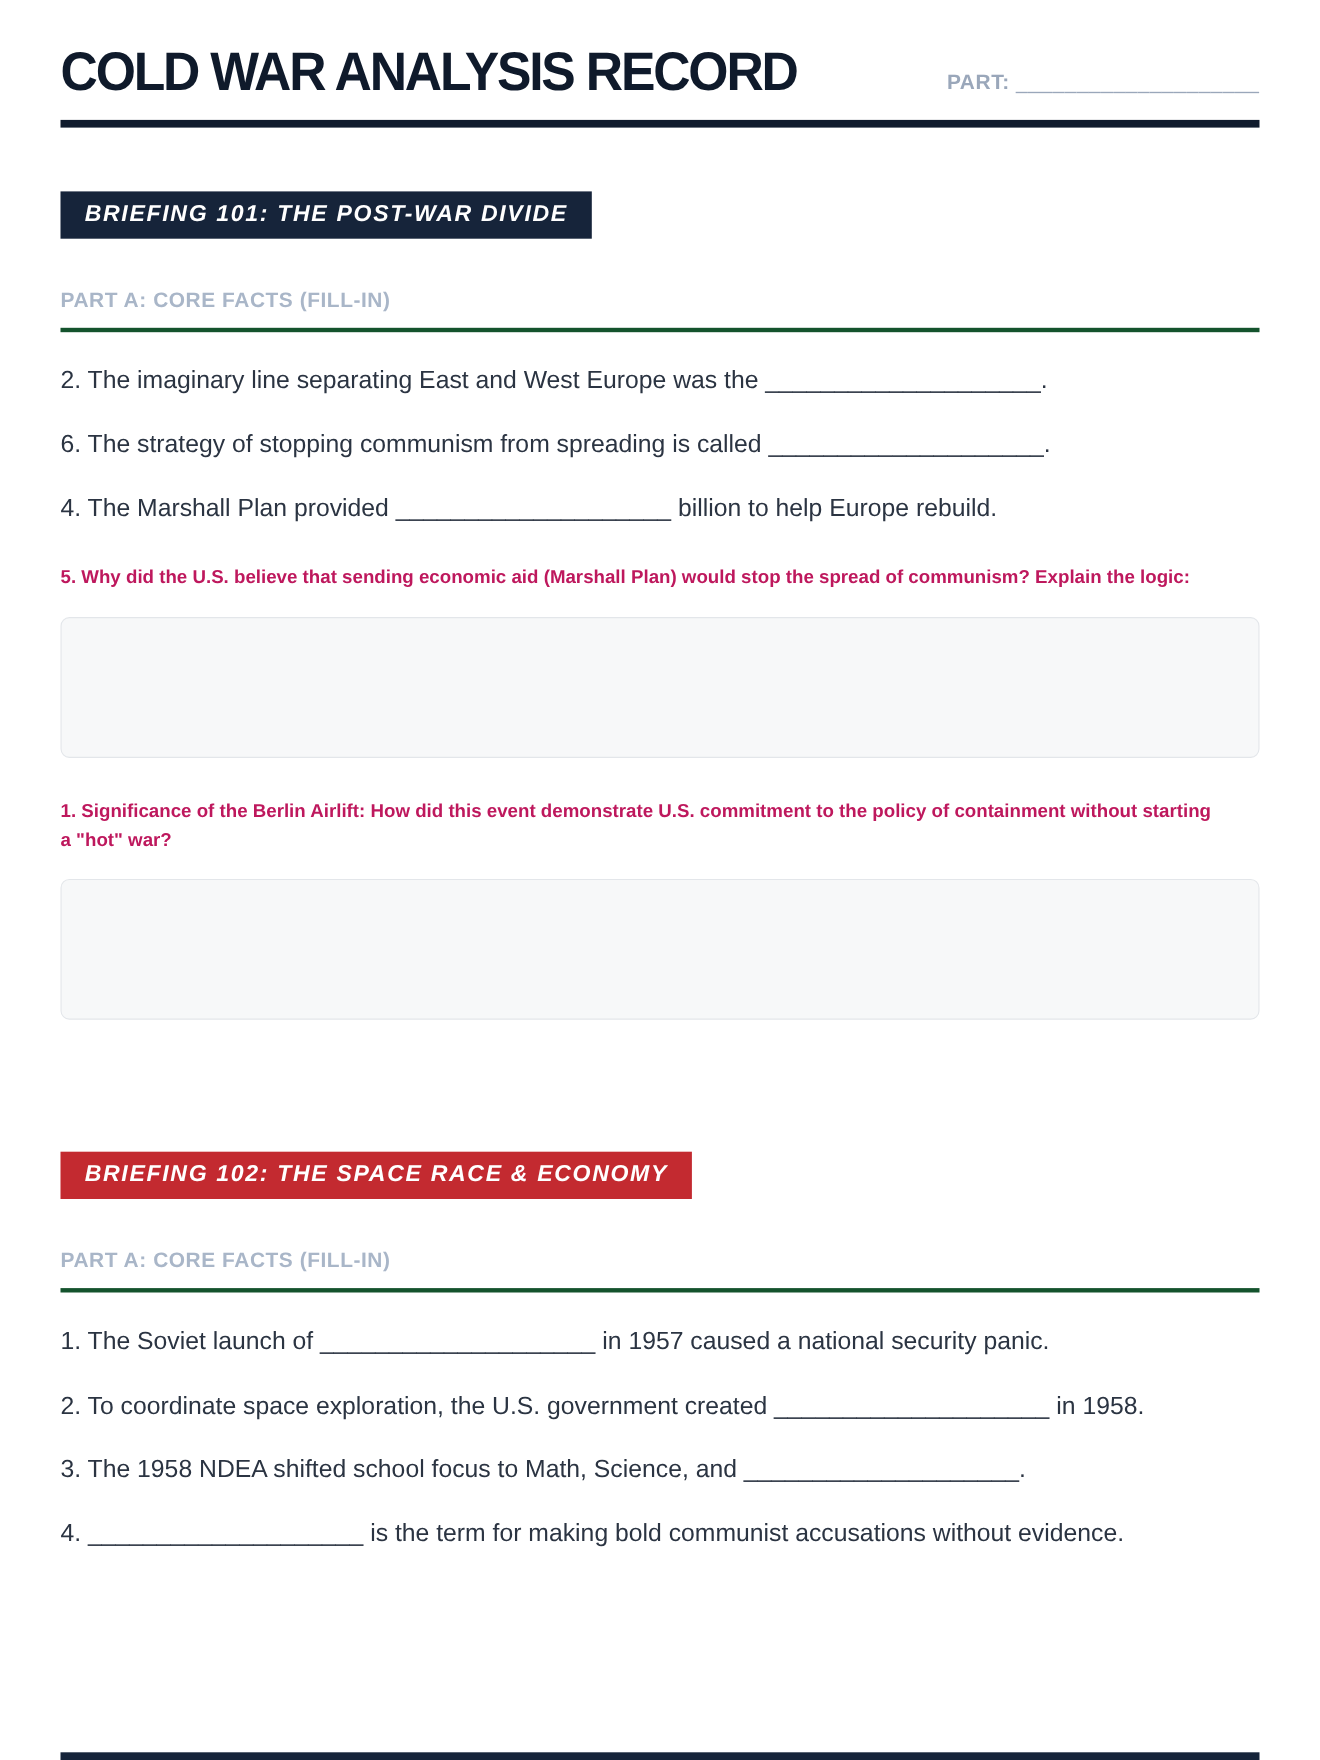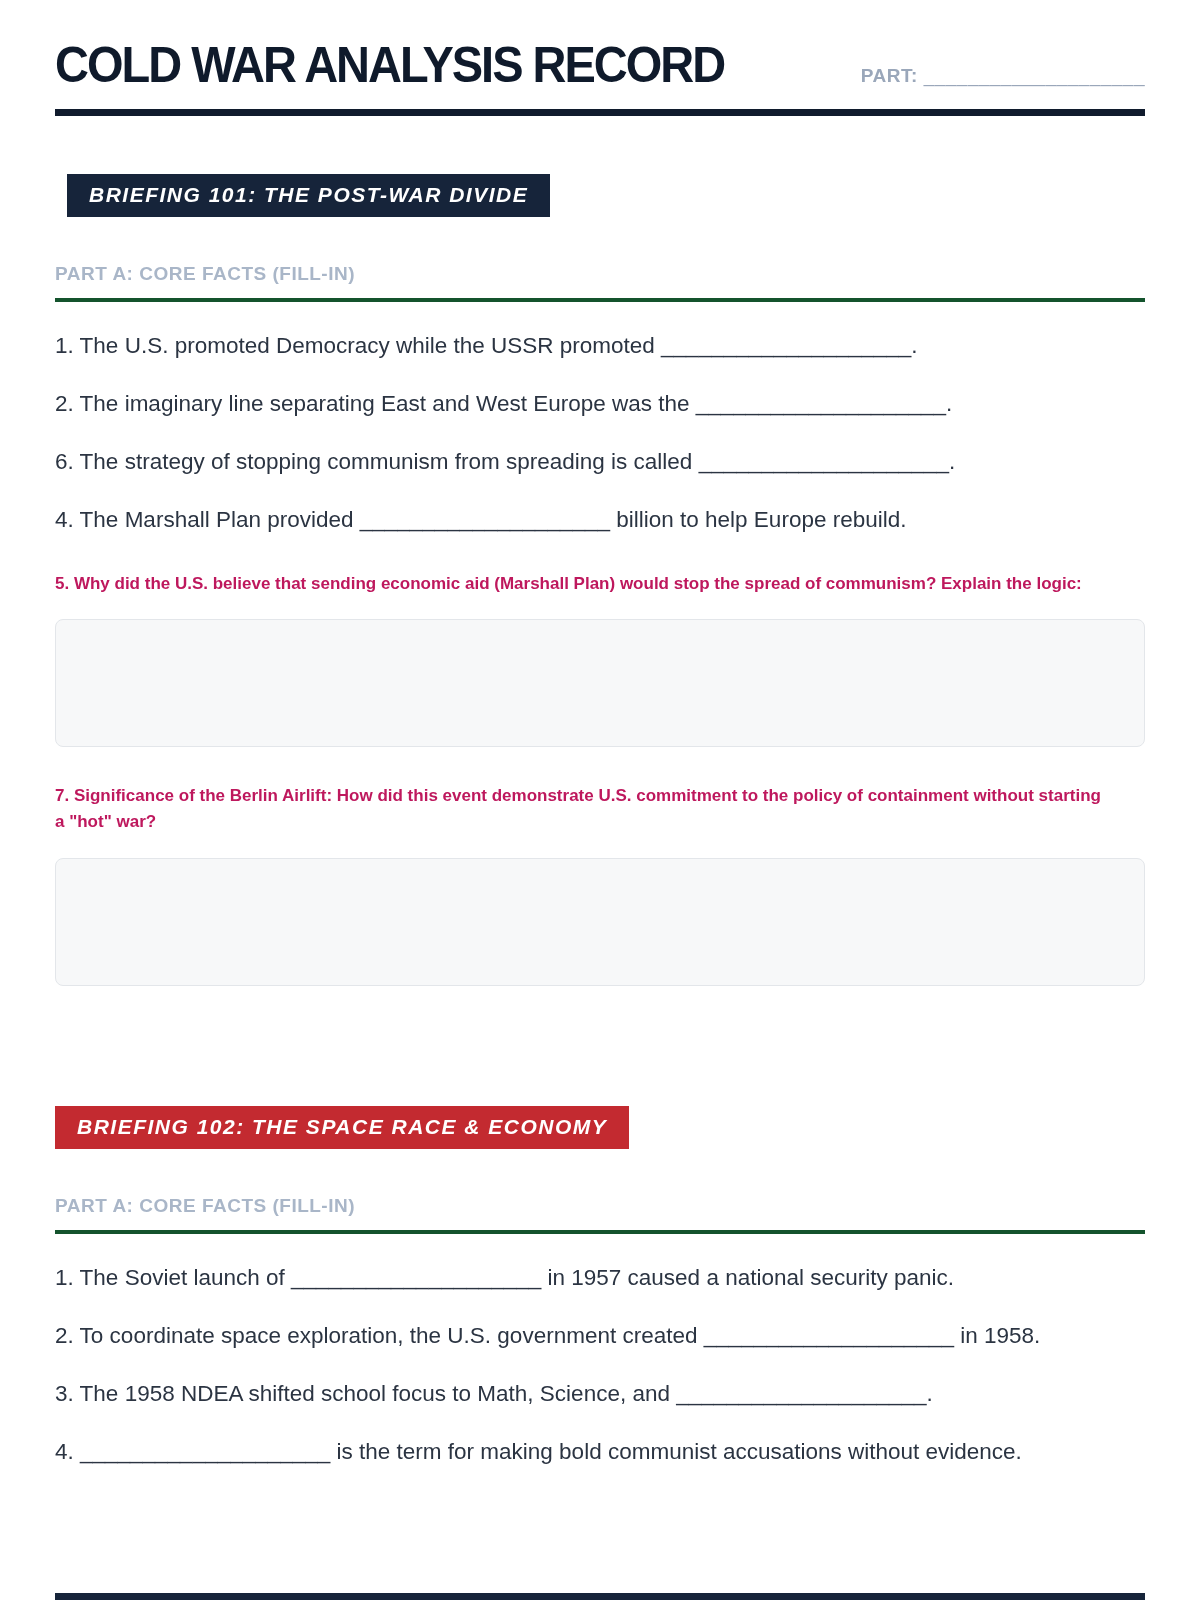--- a/index.html
+++ b/index.html
@@ -49,21 +49,21 @@
     display: inline-block;
     color: #ffffff;
     font-weight: bold;
     font-style: italic;
     font-size: 21px;
     letter-spacing: 1.5px;
     padding: 9px 22px 10px 22px;
   }
   .banner.navy { background: #16243a; }
   .banner.red  { background: #c32a30; text-align: center; }
-  .banner-wrap-1 { margin-top: 58px; margin-left: 12px; }
+  .banner-wrap-1 { margin-top: 58px; }
   .banner-wrap-2 { margin-top: 120px; }
   .part-heading {
     color: #a9b6c8;
     font-weight: bold;
     font-size: 19px;
     letter-spacing: 0.5px;
     border-bottom: 4px solid #14532d;
     padding-bottom: 13px;
     margin-top: 46px;
   }
@@ -113,31 +113,30 @@
 
   <div class="thick-rule"></div>
 
   <div class="banner-wrap-1">
     <div class="banner navy">BRIEFING 101: THE POST-WAR DIVIDE</div>
   </div>
 
   <div class="part-heading">PART A: CORE FACTS (FILL-IN)</div>
 
   <div class="fillins">
-    <p class="fill-q">1. The U.S. promoted Democracy while the USSR promoted ____________________.</p>
     <p class="fill-q">2. The imaginary line separating East and West Europe was the ____________________.</p>
     <p class="fill-q">6. The strategy of stopping communism from spreading is called ____________________.</p>
     <p class="fill-q">4. The Marshall Plan provided ____________________ billion to help Europe rebuild.</p>
   </div>
 
 
   <p class="write-q">5. Why did the U.S. believe that sending economic aid (Marshall Plan) would stop the spread of communism? Explain the logic:</p>
   <div class="answer-box"></div>
 
-  <p class="write-q">7. Significance of the Berlin Airlift: How did this event demonstrate U.S. commitment to the policy of containment without starting a "hot" war?</p>
+  <p class="write-q">1. Significance of the Berlin Airlift: How did this event demonstrate U.S. commitment to the policy of containment without starting a "hot" war?</p>
   <div class="answer-box"></div>
 
   <div class="banner-wrap-2">
     <div class="banner red">BRIEFING 102: THE SPACE RACE &amp; ECONOMY</div>
   </div>
 
   <div class="part-heading">PART A: CORE FACTS (FILL-IN)</div>
 
   <div class="fillins">
     <p class="fill-q">1. The Soviet launch of ____________________ in 1957 caused a national security panic.</p>

